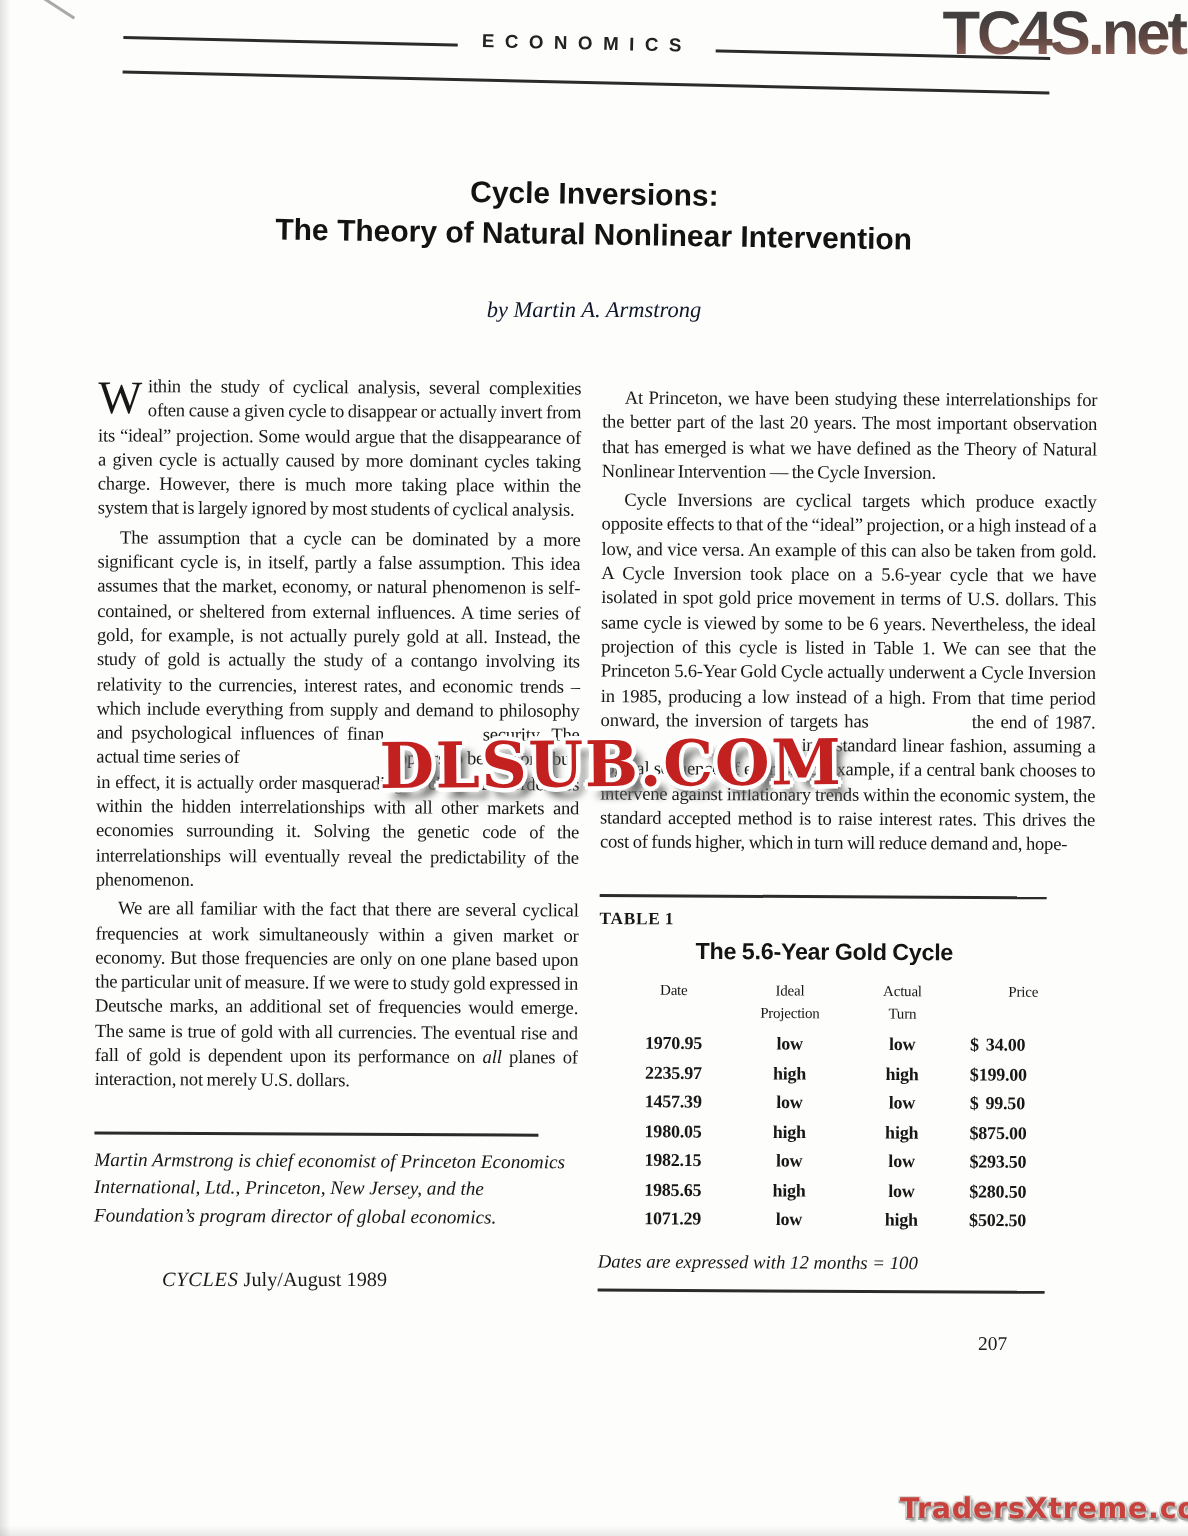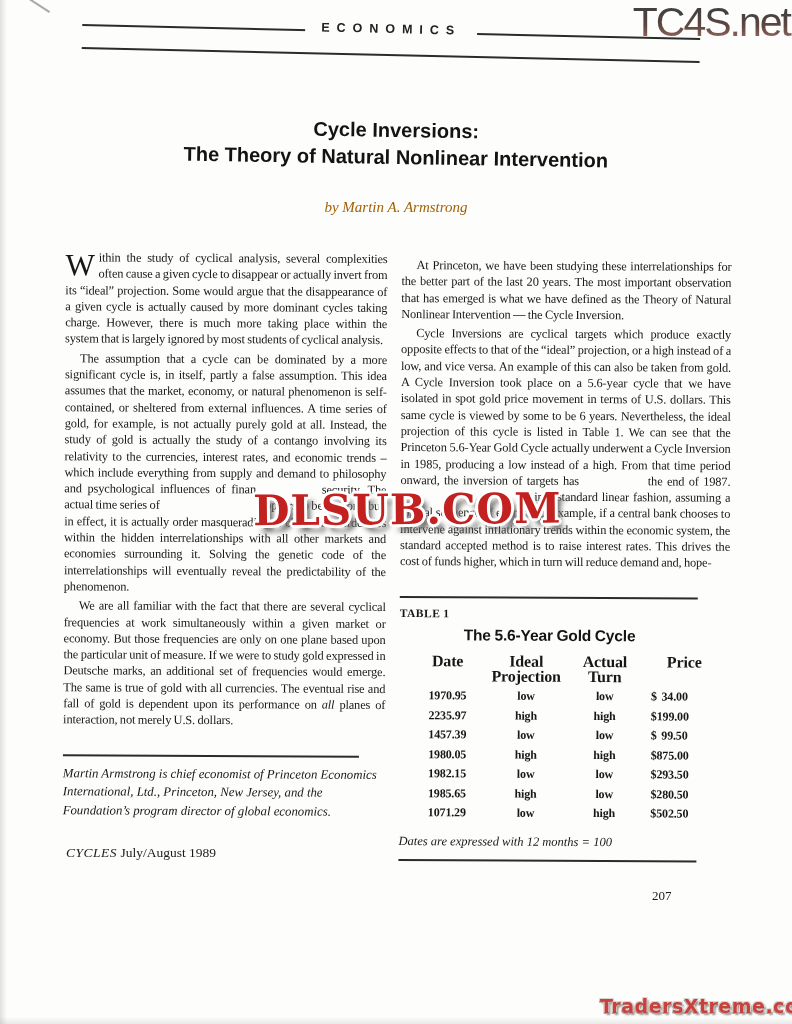--- a/index.html
+++ b/index.html
@@ -22,21 +22,21 @@
   .header .rule2 { position:absolute; top:38px; left:0; right:0; height:2px; background:#2b2b2b; }
   .section-label { position:absolute; top:6px; left:50%; transform:translateX(-50%);
     background:#fdfdfb; padding:0 16px; font-family:"Liberation Sans", sans-serif;
     font-size:12.5px; font-weight:bold; letter-spacing:7px; color:#222; white-space:nowrap; }
 
   
   .title-block { position:absolute; top:117px; left:0; width:100%; text-align:center;
     transform:rotate(0.9deg); font-family:"Liberation Sans", sans-serif;
     font-weight:bold; font-size:20px; line-height:27px; color:#131313; }
   .byline { position:absolute; top:199px; left:0; width:100%; text-align:center;
-    font-style:italic; font-size:15px; color:#a16207; }
+    font-style:italic; font-size:15px; color:#0f172a; }
 
   
   .columns { position:absolute; top:251px; left:64px; width:666px; display:flex; gap:14px;
     transform:rotate(0.3deg); }
   .col { text-align:justify; font-size:12.4px; line-height:16.3px;
     letter-spacing:-0.15px; word-spacing:-0.5px; color:#171717; }
   .col-left { width:322px; }
   .col-right { width:330px; padding-top:6px; }
   .col p { margin:0 0 3px 0; text-indent:15px; }
   .col p.no-indent { text-indent:0; }
@@ -50,36 +50,36 @@
     letter-spacing:0; word-spacing:0; }
 
   
   .table-section { margin-top:26px; }
   .tbl-rule { height:2px; background:#2b2b2b; width:298px; }
   .tbl-rule.bottom { margin-top:10px; }
   .table-label { margin-top:7px; font-weight:bold; font-size:11.5px; letter-spacing:.5px; }
   .table-title { margin-top:6px; width:300px; text-align:center;
     font-family:"Liberation Sans", sans-serif; font-weight:bold; font-size:15.5px; color:#141414; }
   table.gold { border-collapse:collapse; margin:10px 0 0 14px; text-align:center; }
-  table.gold th { font-weight:bold; white-space:pre-line; vertical-align:top;
-    font-size:16px; line-height:15px; padding:0 0 3px 0; }
+  table.gold th { font-weight:normal; white-space:pre-line; vertical-align:top;
+    font-size:10px; line-height:15px; padding:0 0 3px 0; }
   table.gold td { font-size:12px; line-height:17.5px;font-weight:bold; }
   .c0 { width:80px; } .c1 { width:96px;text-align:center; } .c2 { width:78px; } .c3 { width:96px; }
   table.gold td.c3 { text-align:left; padding-left:12px; white-space:pre;margin-top:36px; }
   .table-footnote { margin-top:10px; font-style:italic; font-size:12.5px;
     letter-spacing:0; word-spacing:0; text-align:left; }
 
   
   .footer-left { position:absolute; top:845px; left:66px; font-size:13.5px; }
-  .footer-left .journal { font-style:italic; letter-spacing:.5px; }
+  .footer-left .journal { font-style:italic; letter-spacing:.5px;margin-left:42px; }
   .page-number { position:absolute; top:888px; left:652px; font-size:13px; }
 
   
   .wm-tc4s { position:absolute; top:0; right:0; z-index:30;
-    font-family:"Liberation Sans", sans-serif; font-weight:normal; font-size:41px;
+    font-family:"Liberation Sans", sans-serif; font-weight:bold; font-size:41px;
     line-height:44px; letter-spacing:-2px; padding-right:2px;
     background:linear-gradient(180deg,#444040 28%, #5d4641 58%, #9a6a61 92%);
     -webkit-background-clip:text; background-clip:text; color:transparent; }
   .wm-dlsub { position:absolute; top:485px; left:253px; z-index:40;
     font-family:"DejaVu Serif", serif; font-weight:bold; font-size:42px;
     letter-spacing:1px; color:#c32020; transform:rotate(-0.5deg);
     text-shadow:
       -2px -2px 0 #ffffff, -2px 2px 0 #ffffff, 2px -2px 0 #ffffff, 2px 2px 0 #ffffff,
       -3px 0 0 #ffffff, 3px 0 0 #ffffff, 0 -3px 0 #ffffff, 0 3px 0 #ffffff,
       6px 7px 5px rgba(105,105,105,.95); }

